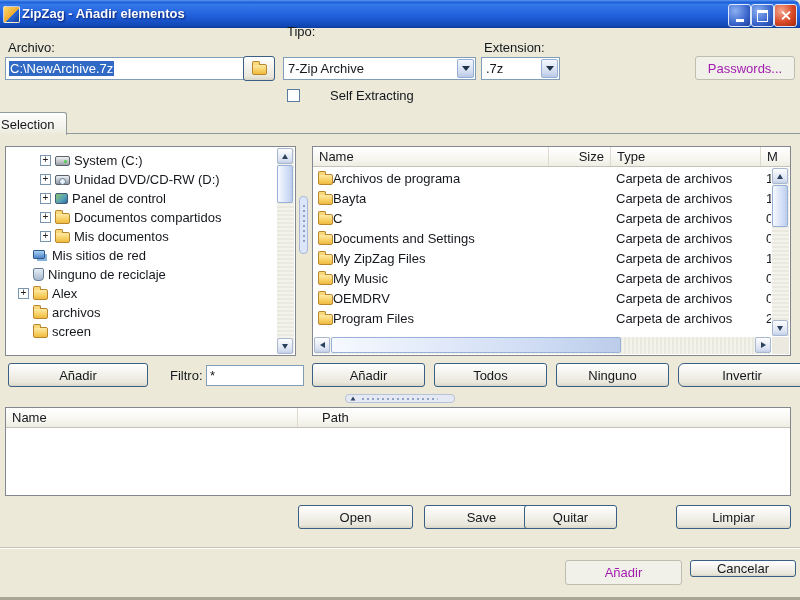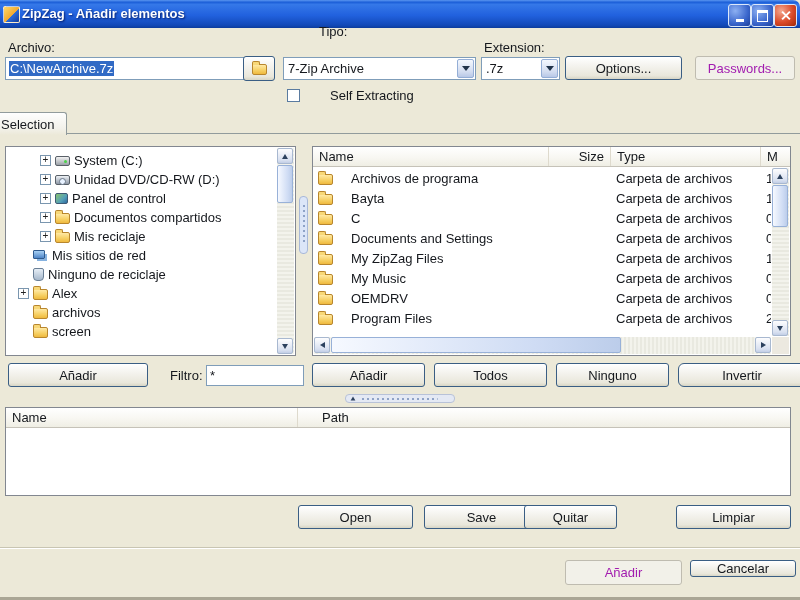--- a/index.html
+++ b/index.html
@@ -84,21 +84,21 @@
   .i-network { width:12px; height:9px; flex:none; background:linear-gradient(180deg,#a8d0f4,#4f86c8);
     border:1px solid #2f5a8e; border-radius:1px; box-shadow:3px 3px 0 -1px #86b2e0; margin-right:3px; margin-bottom:3px; box-sizing:border-box; }
   .i-recycle { width:11px; height:13px; flex:none; background:linear-gradient(180deg,#e6eef6 0%, #a6b8cc 100%);
     border:1px solid #6a7f96; border-radius:2px 2px 4px 4px; box-sizing:border-box; }
 
   
   .lvhead { display:flex; background:linear-gradient(180deg,#ffffff 0%, #f8f7f2 55%, #efeee4 100%);
     border-bottom:1px solid #c5c2b8; height:19px; align-items:center; }
   .lvhead .hcell { height:100%; display:flex; align-items:center; padding:0 6px; border-right:1px solid #dedacd; box-sizing:border-box; }
   .file-row { display:flex; align-items:center; height:20px; }
-  .file-row .c-name { width:236px; display:flex; align-items:center; gap:18px; padding-left:4px; box-sizing:border-box; white-space:nowrap; overflow:hidden; }
+  .file-row .c-name { width:236px; display:flex; align-items:center; gap:0; padding-left:4px; box-sizing:border-box; white-space:nowrap; overflow:hidden; }
   .file-row .c-size { width:62px; text-align:right; padding-right:6px; box-sizing:border-box; }
   .file-row .c-type { width:150px; padding-left:4px; box-sizing:border-box; white-space:nowrap; }
   .file-row .c-mod  { flex:1; padding-left:4px; white-space:nowrap; overflow:hidden; }
 
   
   .sb-track-v { background:repeating-linear-gradient(180deg,#f3f3ec 0 2px,#e9e9e0 2px 4px); }
   .sb-track-h { background:repeating-linear-gradient(90deg,#f3f3ec 0 2px,#e9e9e0 2px 4px); }
   .sb-btn { width:16px; height:16px; box-sizing:border-box; border:1px solid #a8b8d0; border-radius:2px;
     background:linear-gradient(180deg,#fdfdfe 0%, #d8e0f0 80%, #c2cee6 100%); display:flex; align-items:center; justify-content:center; }
   .sb-thumb { box-sizing:border-box; border:1px solid #98b1d8; border-radius:2px;
@@ -132,21 +132,21 @@
       </div>
     <div class="abs capbtn blue" style="right:26px;">
         <span class="glyph-max"></span>
       </div>
     <div class="abs capbtn red" style="right:3px;">
         <span class="glyph-close"></span>
       </div>
   </div>
 
   <div class="abs lbl" style="left:8px;top:40px;">Archivo:</div>
-  <div class="abs lbl" style="left:287px;top:24px;margin-left:32px;">Tipo:</div>
+  <div class="abs lbl" style="left:287px;top:24px;">Tipo:</div>
   <div class="abs lbl" style="left:484px;top:40px;">Extension:</div>
 
   <div class="abs textbox" style="left:5px;top:57px;width:233px;">
     <span class="sel-text">C:\NewArchive.7z</span>
   </div>
   <div class="abs xpbtn" style="left:243px;top:56px;width:32px;height:25px;">
     <span class="i-folder"></span>
   </div>
 
   <div class="abs combo" style="left:283px;top:57px;width:183px;">
@@ -155,21 +155,20 @@
         <span class="tri-down"></span>
       </span>
   </div>
   <div class="abs combo" style="left:481px;top:57px;width:69px;">
     <span>.7z</span>
     <span class="combo-arrow">
         <span class="tri-down"></span>
       </span>
   </div>
 
-  <div class="abs xpbtn" style="left:565px;top:56px;width:117px;">Options...</div>
   <div class="abs xpbtn disabled" style="left:695px;top:56px;width:100px;">Passwords...</div>
 
   <div class="abs checkbox" style="left:287px;top:89px;"></div>
   <div class="abs lbl" style="left:306px;top:88px;margin-left:24px;">Self Extracting</div>
 
   <div class="abs tab">Selection</div>
   <div class="abs tabline"></div>
 
   <div class="abs sunken" style="left:5px;top:146px;width:291px;height:210px;">
     <div class="abs" style="left:2px;top:4px;right:20px;bottom:2px;overflow:hidden;">
@@ -189,21 +188,21 @@
         <span>Panel de control</span>
       </div>
       <div class="tree-item lvl2">
         <span class="expander">+</span>
         <span class="i-folder"></span>
         <span>Documentos compartidos</span>
       </div>
       <div class="tree-item lvl2">
         <span class="expander">+</span>
         <span class="i-folder"></span>
-        <span>Mis reciclaje</span>
+        <span>Mis documentos</span>
       </div>
       <div class="tree-item lvl1">
         <span class="spacer"></span>
         <span class="i-network"></span>
         <span>Mis sitios de red</span>
       </div>
       <div class="tree-item lvl1">
         <span class="spacer"></span>
         <span class="i-recycle"></span>
         <span>Ninguno de reciclaje</span>

